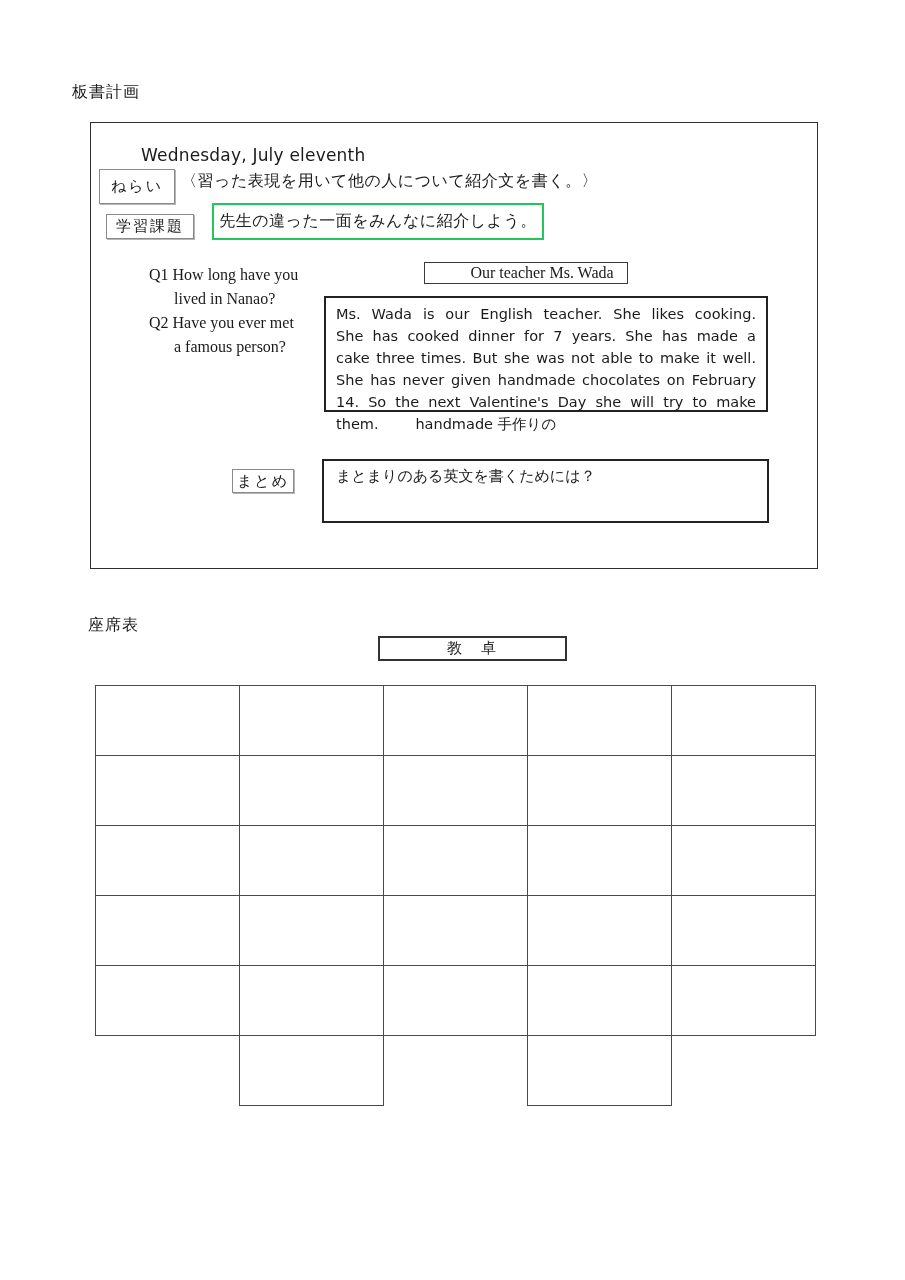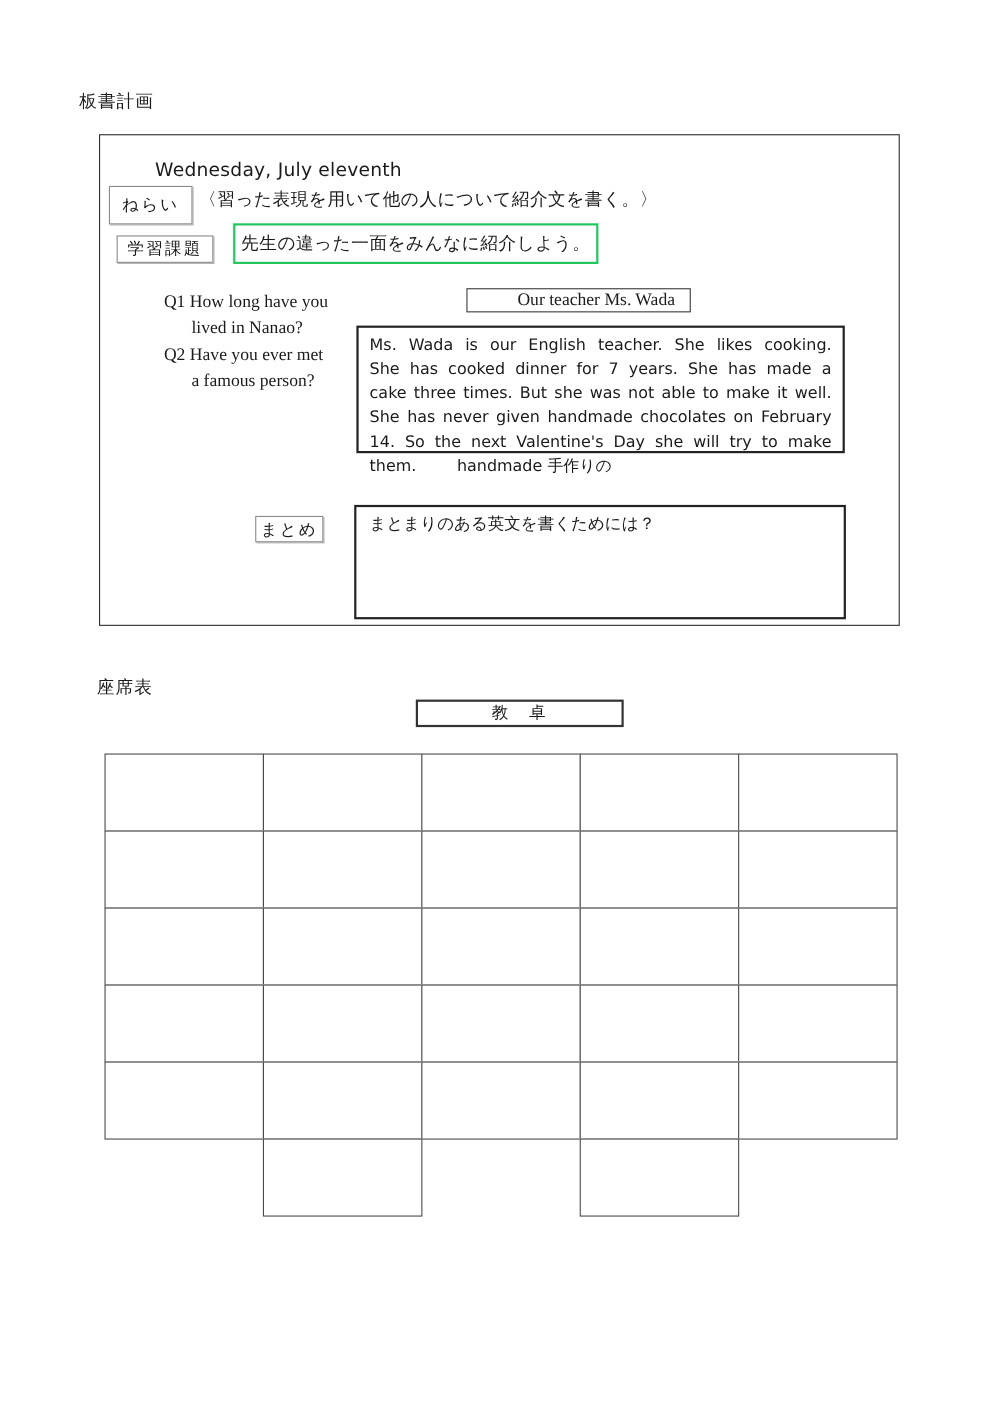--- a/index.html
+++ b/index.html
@@ -87,21 +87,21 @@
     text-align-last: justify;
   }
   .essay-line:last-child {
     text-align: left;
     text-align-last: left;
     white-space: pre-wrap;
   }
 
   .summary-box {
     left: 231px; top: 336px;
-    width: 447px; height: 104px;
+    width: 447px; height: 64px;
     border: 2px solid #222;
     padding: 6px 12px;
     font-size: 15px;
   }
   .summary-q2 { margin-top: 24px; }
 
   
   .teacher-desk-box {
     left: 378px; top: 636px;
     width: 189px; height: 25px;

